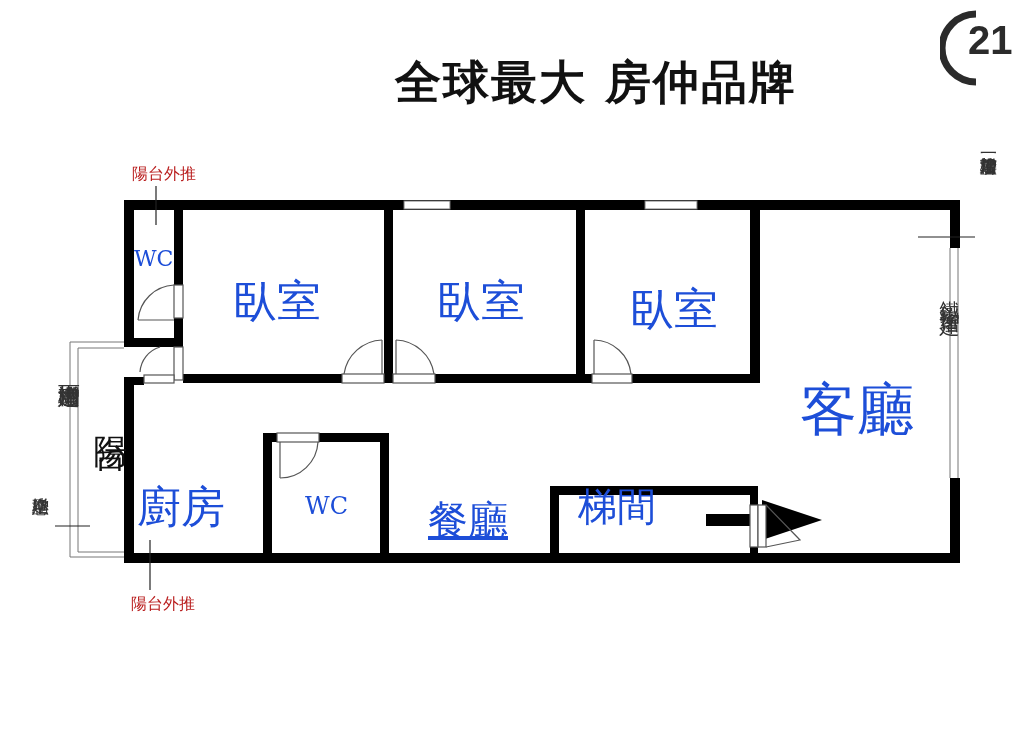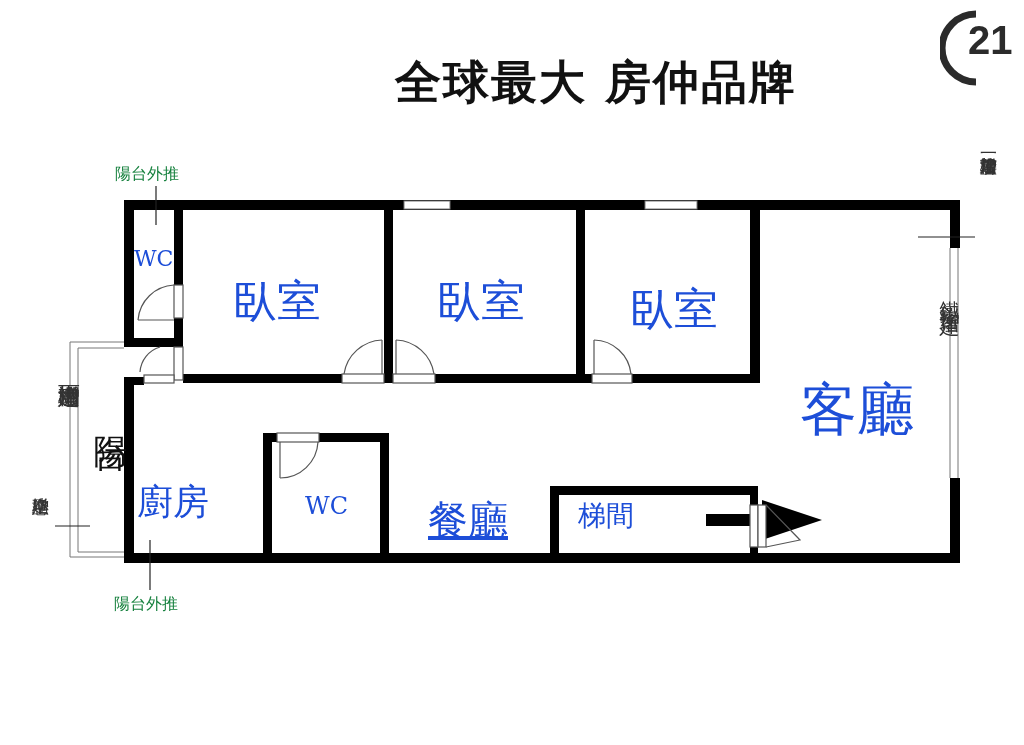--- a/index.html
+++ b/index.html
@@ -1,21 +1,21 @@
 <!DOCTYPE html>
 <html><head>
 <meta charset="utf-8">
 <style>
   html, body { margin:0; padding:0; background:#ffffff; }
   body { width:1024px; height:745px; position:relative; overflow:hidden; font-family:"DejaVu Serif", serif; color:#222; }
   .brand-slogan { position:absolute; left:395px; top:12px; font-family:"DejaVu Sans", sans-serif; font-weight:bold; font-size:46px; letter-spacing:2px; color:#111; white-space:nowrap;margin-top:40px; }
   .logo { position:absolute; left:940px; top:8px; width:84px; height:80px; }
   .logo-text { position:absolute; left:968px; top:18px; font-family:Liberation Sans, sans-serif; font-weight:bold; font-size:40px; color:#2b2b2b; }
   .room-label { position:absolute; font-family:"DejaVu Serif", serif; color:#1d4ed8; white-space:nowrap; }
-  .note { position:absolute; font-family:"DejaVu Serif", serif; color:#15803d; white-space:nowrap; }
+  .note { position:absolute; font-family:"DejaVu Serif", serif; color:#b91c1c; white-space:nowrap;margin-left:17px; }
   .vnote { position:absolute; font-family:"DejaVu Serif", serif; color:#333; writing-mode:vertical-rl; text-orientation:upright; letter-spacing:2px; }
   svg.plan { position:absolute; left:0; top:0; }
 </style>
 </head>
 <body>
 
 <div class="brand-slogan">全球最大  房仲品牌</div>
 <svg class="logo" viewBox="0 0 84 80" width="84" height="80">
   <path d="M36 6 A34 34 0 0 0 36 74" fill="none" stroke="#2b2b2b" stroke-width="7"></path>
 </svg>
@@ -111,24 +111,24 @@
 
     <line x1="918" y1="237" x2="975" y2="237"></line>
   </g>
 </svg>
 
 <div class="room-label" style="left:134px;top:246px;font-size:22px;">WC</div>
 <div class="room-label" style="left:233px;top:272px;font-size:44px;">臥室</div>
 <div class="room-label" style="left:437px;top:272px;font-size:44px;">臥室</div>
 <div class="room-label" style="left:630px;top:280px;font-size:44px;">臥室</div>
 <div class="room-label" style="left:800px;top:372px;font-size:57px;">客廳</div>
-<div class="room-label" style="left:137px;top:478px;font-size:36px;">廚房</div>
+<div class="room-label" style="left:137px;top:478px;font-size:44px;">廚房</div>
 <div class="room-label" style="left:305px;top:492px;font-size:24px;">WC</div>
 <div class="room-label" style="left:428px;top:493px;font-size:40px;text-decoration:underline;">餐廳</div>
-<div class="room-label" style="left:578px;top:497px;font-size:28px;">梯間</div>
+<div class="room-label" style="left:578px;top:480px;font-size:39px;">梯間</div>
 <div class="vnote" style="left:88px;top:410px;font-size:34px;color:#111;letter-spacing:0;">陽台</div>
 
 <div class="note" style="left:115px;top:164px;font-size:16px;">陽台外推</div>
 <div class="note" style="left:114px;top:594px;font-size:16px;">陽台外推</div>
 <div class="vnote" style="left:58px;top:368px;font-size:22px;letter-spacing:0;line-height:1;">遮雨棚增建</div>
 <div class="vnote" style="left:30px;top:484px;font-size:17px;letter-spacing:0;">懸空增建</div>
 <div class="vnote" style="left:978px;top:144px;font-size:17px;letter-spacing:0;">一樓增建沿著加蓋</div>
 <div class="vnote" style="left:937px;top:285px;font-size:20px;letter-spacing:4px;">鐵鋁窗增建</div>
 
 </body></html>

